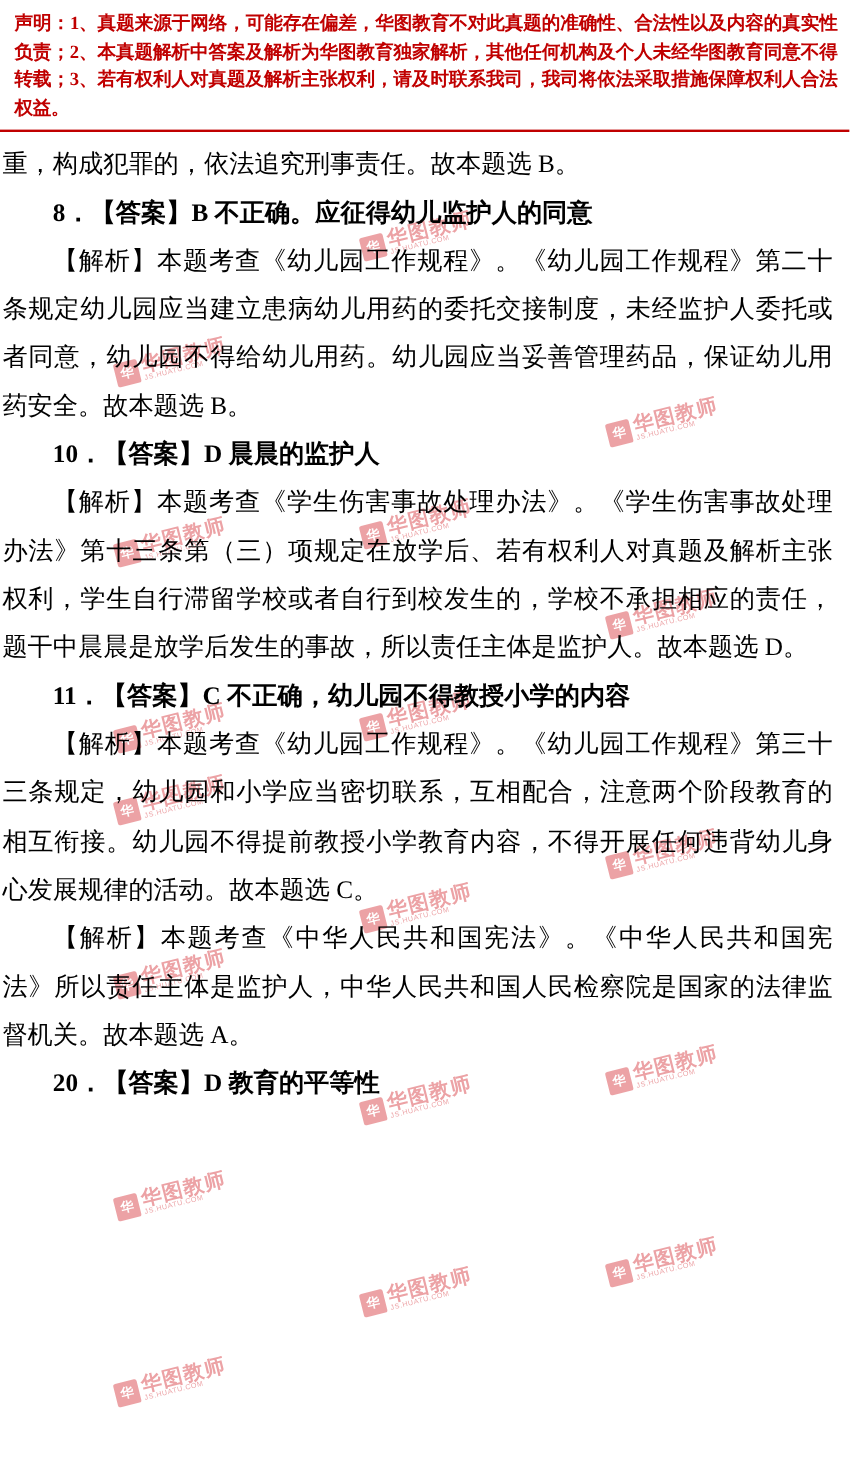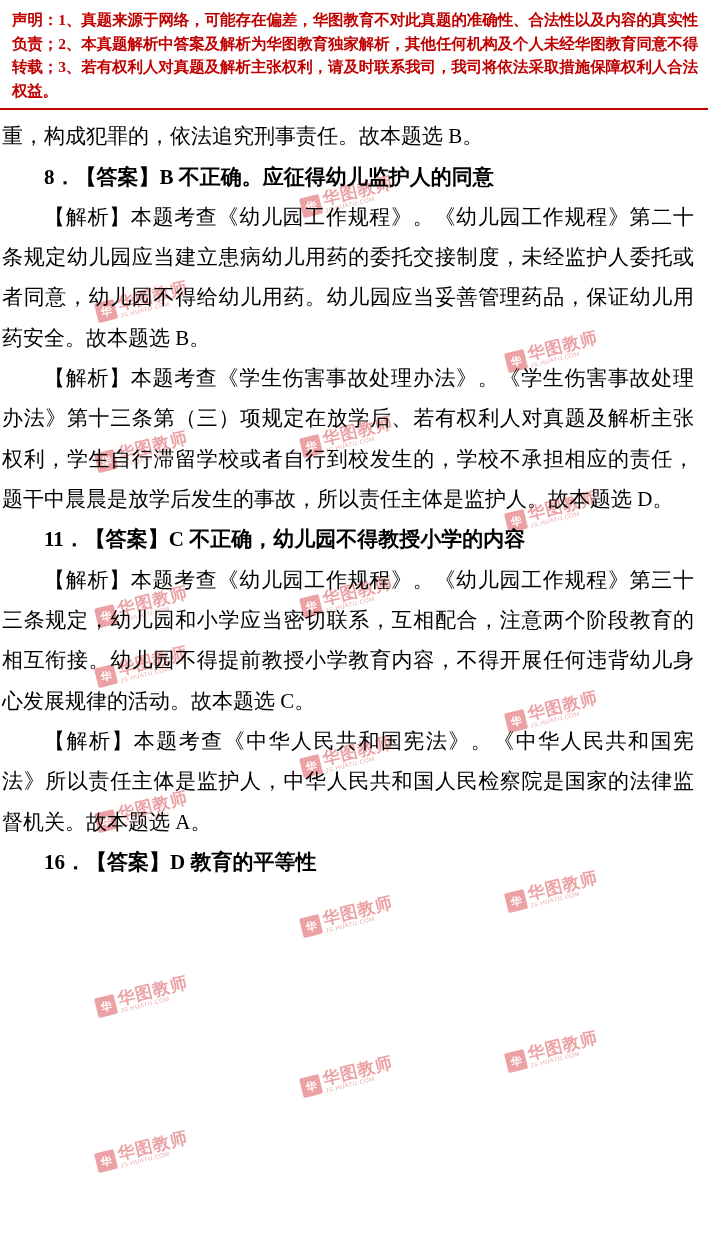--- a/index.html
+++ b/index.html
@@ -251,23 +251,24 @@
     <span class="lead">声明：</span><span>1、真题来源于网络，可能存在偏差，华图教育不对此真题的准确性、合法性以及内容的真实性负责；2、本真题解析中答案及解析为华图教育独家解析，其他任何机构及个人未经华图教育同意不得转载；3、若有权利人对真题及解析主张权利，请及时联系我司，我司将依法采取措施保障权利人合法权益。</span>
   </div>
 
   <div class="content">
 
     <p class="para">重，构成犯罪的，依法追究刑事责任。故本题选 B。</p>
 
     <p class="para indent bold">8．【答案】B  不正确。应征得幼儿监护人的同意</p>
     <p class="para indent">【解析】本题考查《幼儿园工作规程》。《幼儿园工作规程》第二十条规定幼儿园应当建立患病幼儿用药的委托交接制度，未经监护人委托或者同意，幼儿园不得给幼儿用药。幼儿园应当妥善管理药品，保证幼儿用药安全。故本题选 B。</p>
 
+    <p class="para indent bold">10．【答案】D  晨晨的监护人</p>
     <p class="para indent">【解析】本题考查《学生伤害事故处理办法》。《学生伤害事故处理办法》第十三条第（三）项规定在放学后、若有权利人对真题及解析主张权利，学生自行滞留学校或者自行到校发生的，学校不承担相应的责任，题干中晨晨是放学后发生的事故，所以责任主体是监护人。故本题选 D。</p>
 
     <p class="para indent bold">11．【答案】C  不正确，幼儿园不得教授小学的内容</p>
     <p class="para indent">【解析】本题考查《幼儿园工作规程》。《幼儿园工作规程》第三十三条规定，幼儿园和小学应当密切联系，互相配合，注意两个阶段教育的相互衔接。幼儿园不得提前教授小学教育内容，不得开展任何违背幼儿身心发展规律的活动。故本题选 C。</p>
 
     <p class="para indent">【解析】本题考查《中华人民共和国宪法》。《中华人民共和国宪法》所以责任主体是监护人，中华人民共和国人民检察院是国家的法律监督机关。故本题选 A。</p>
 
-    <p class="para indent bold">16．【答案】D  教育的平等性</p>
+    <p class="para indent bold">20．【答案】D  教育的平等性</p>
 
   </div>
 </div>
 
 </body></html>

